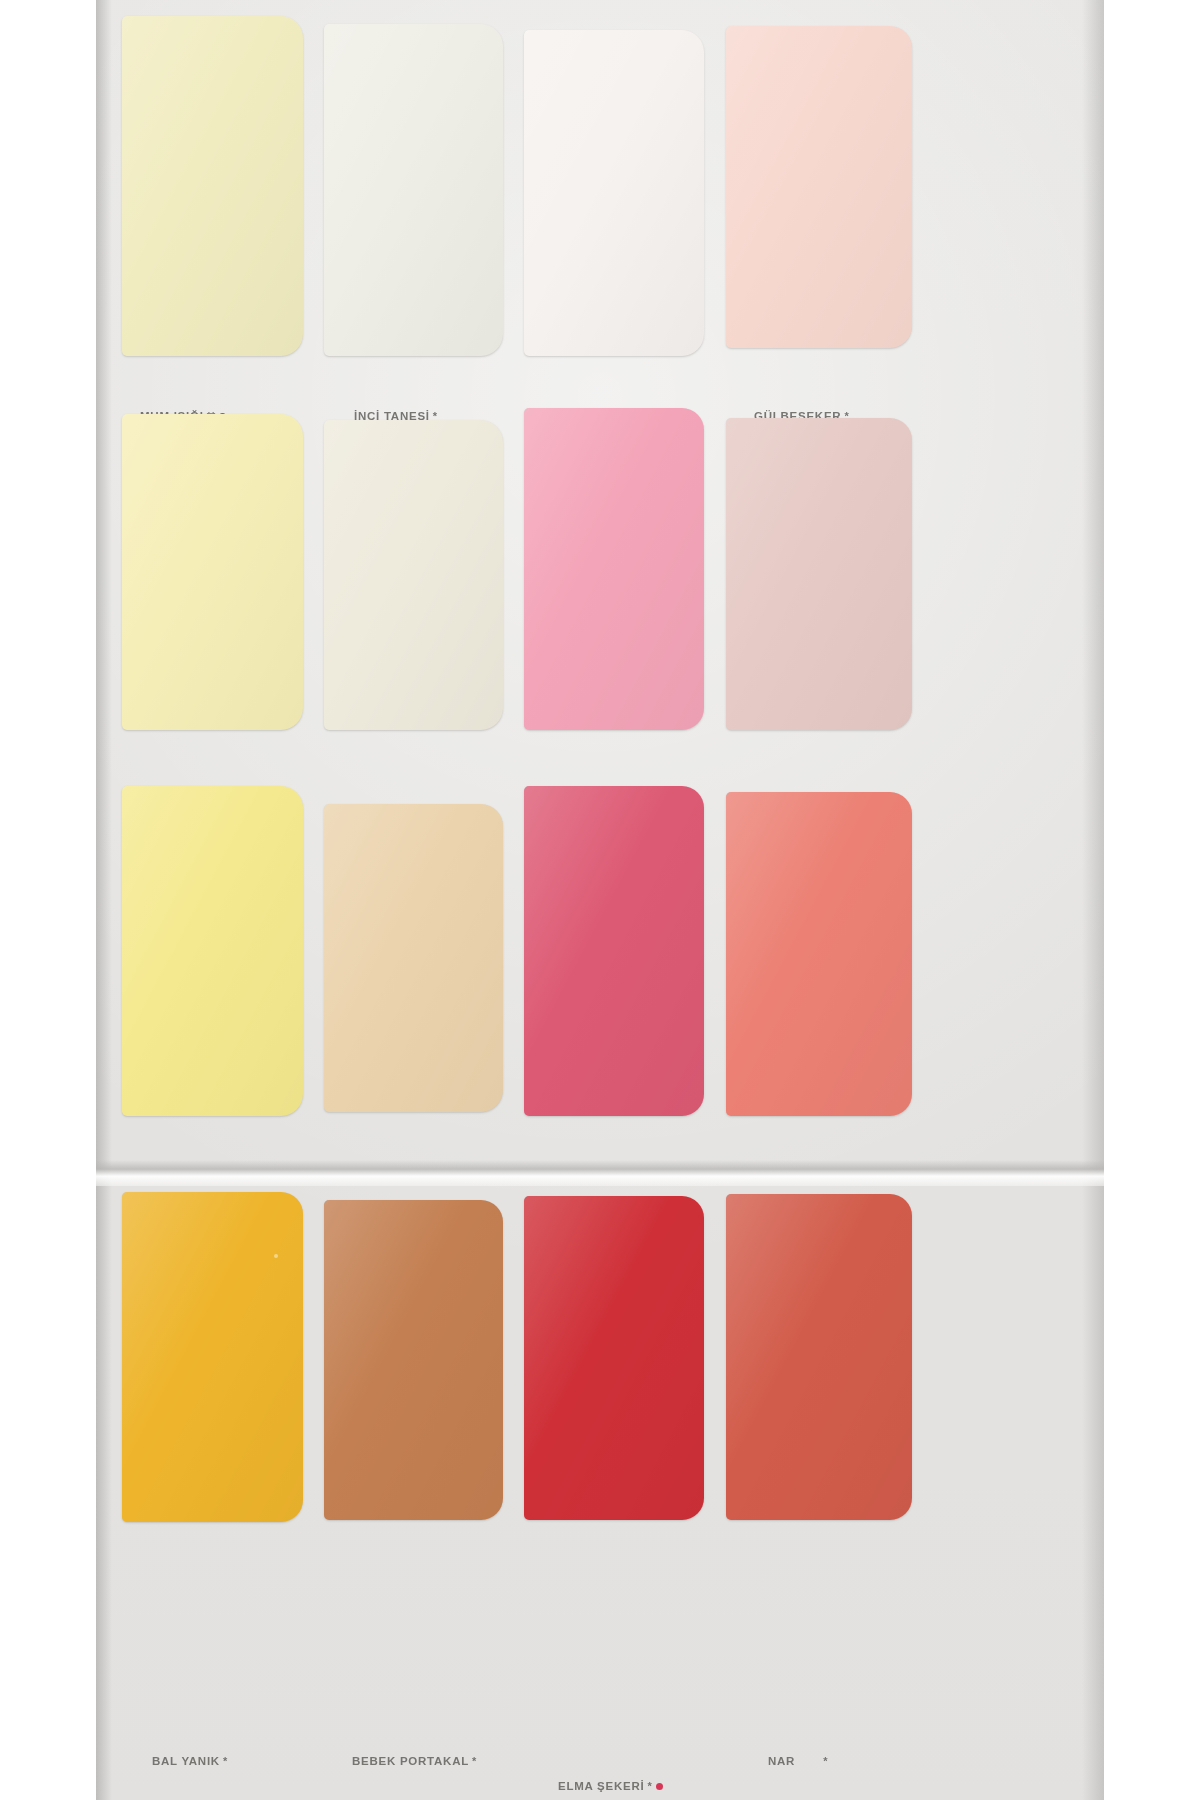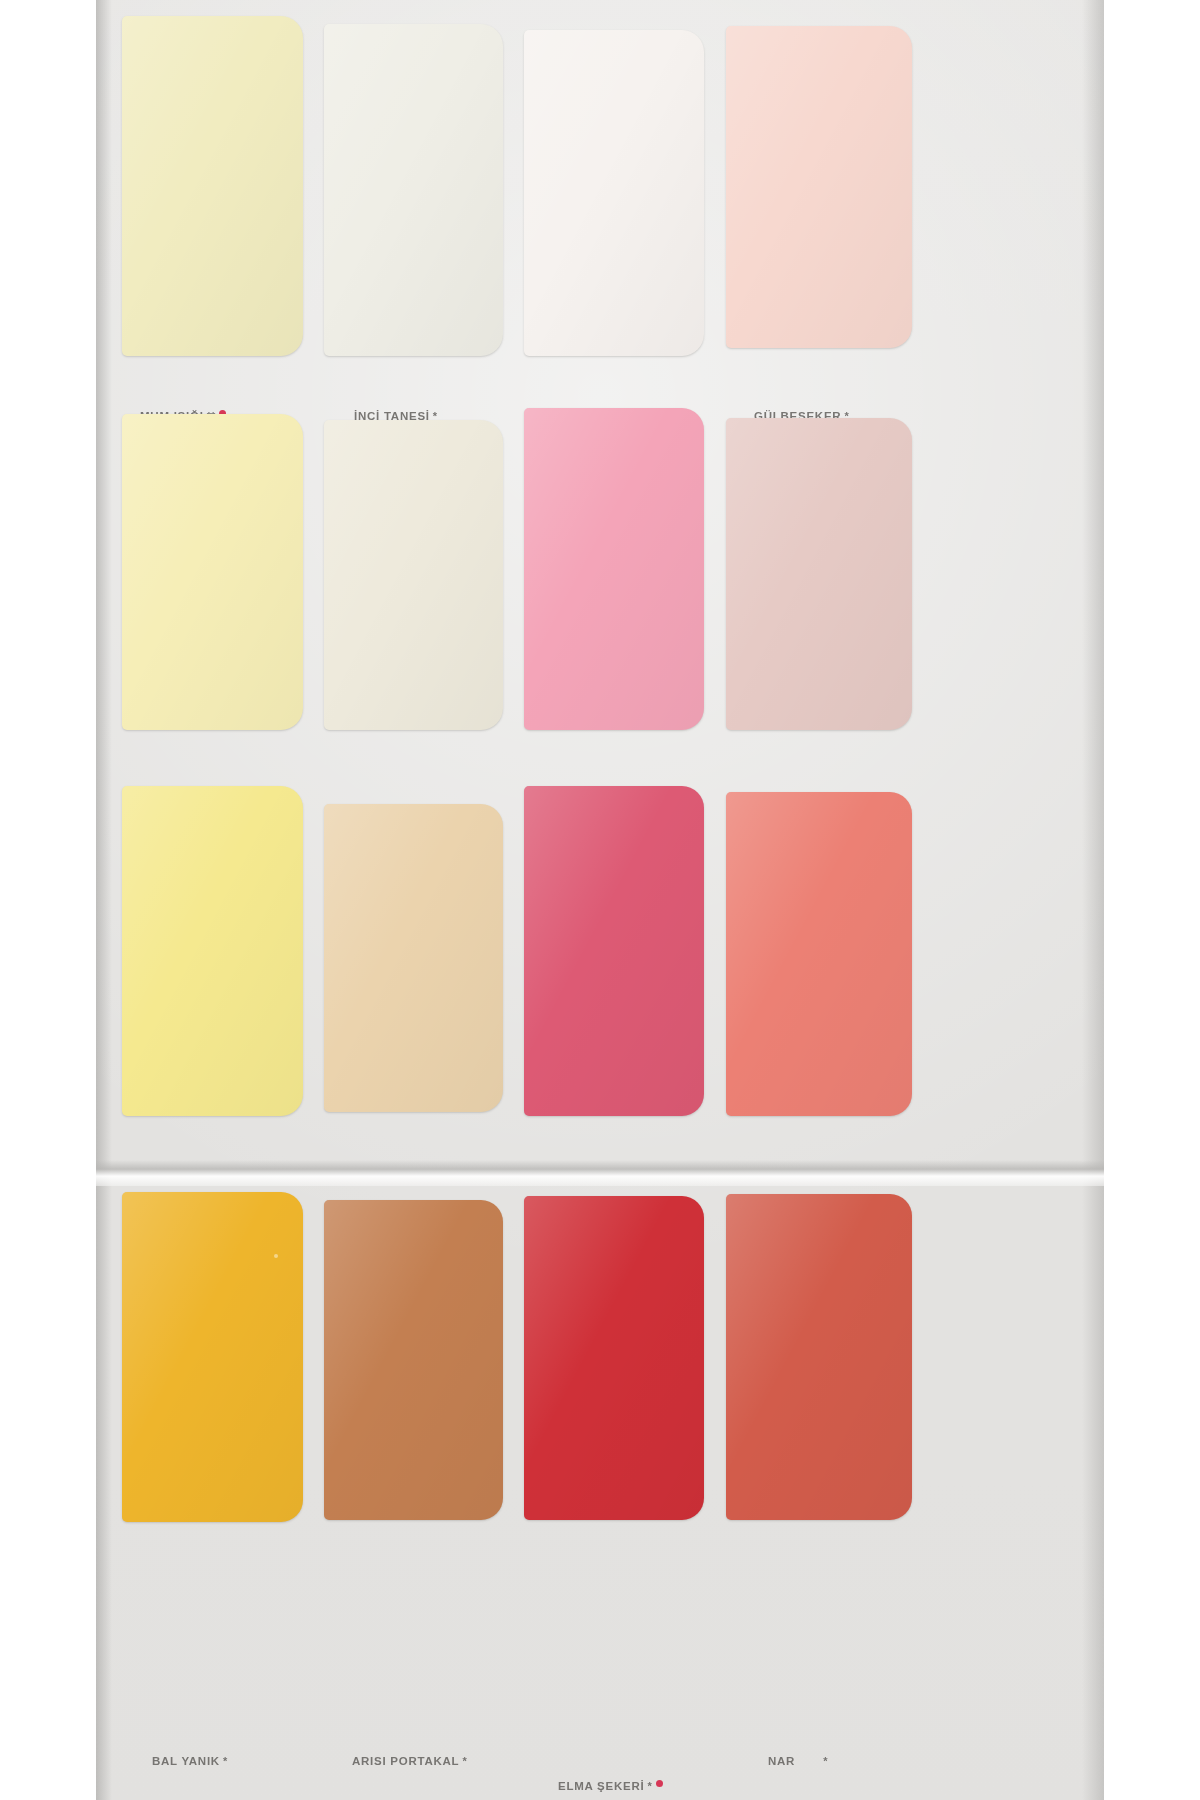--- a/index.html
+++ b/index.html
@@ -99,21 +99,21 @@
     position: absolute;
     white-space: nowrap;
     font-family: "Liberation Sans", sans-serif;
     font-size: 11.5px;
     letter-spacing: 0.75px;
     font-weight: 700;
     color: #6d6b68;
     opacity: 0.92;
     filter: blur(0.45px);
     display: flex;
-    align-items: flex-start;
+    align-items: center;
     gap: 3px;
   }
 
   .stars {
     font-size: 11px;
     font-weight: 700;
     color: #6d6b68;
     letter-spacing: 0px;
   }
 
@@ -269,21 +269,21 @@
         <div class="chip-label" style="left: 56px; top: 1755px;">
           <span>BAL YANIK</span>
           <span class="stars">*</span>
         </div>
         <div class="swatch-cell" style="left: 228px; top: 1200px; width: 179px; height: 320px;">
           <div class="chip" style="width: 179px; height: 320px; background: rgb(195, 127, 81);">
             <div class="chip-sheen"></div>
           </div>
         </div>
         <div class="chip-label" style="left: 256px; top: 1755px;">
-          <span>ARISI PORTAKAL</span>
+          <span>BEBEK PORTAKAL</span>
           <span class="stars">*</span>
         </div>
         <div class="swatch-cell" style="left: 428px; top: 1196px; width: 180px; height: 324px;">
           <div class="chip" style="width: 180px; height: 324px; background: rgb(207, 48, 56);">
             <div class="chip-sheen"></div>
           </div>
         </div>
         <div class="chip-label" style="left: 462px; top: 1780px;">
           <span>ELMA ŞEKERİ</span>
           <span class="stars">*</span>

